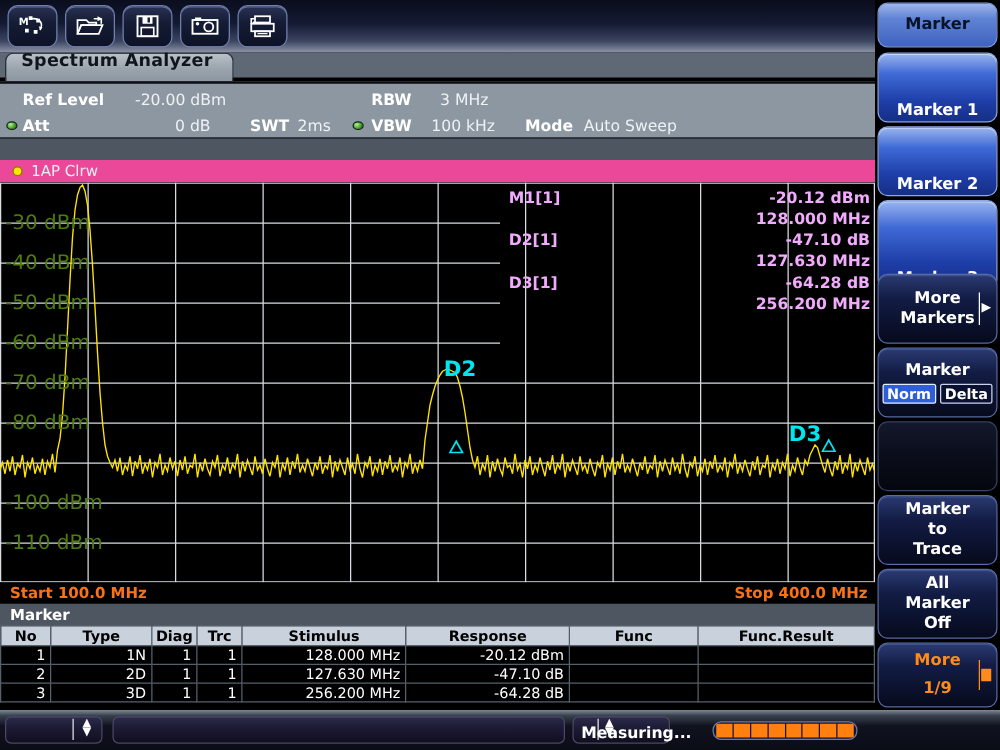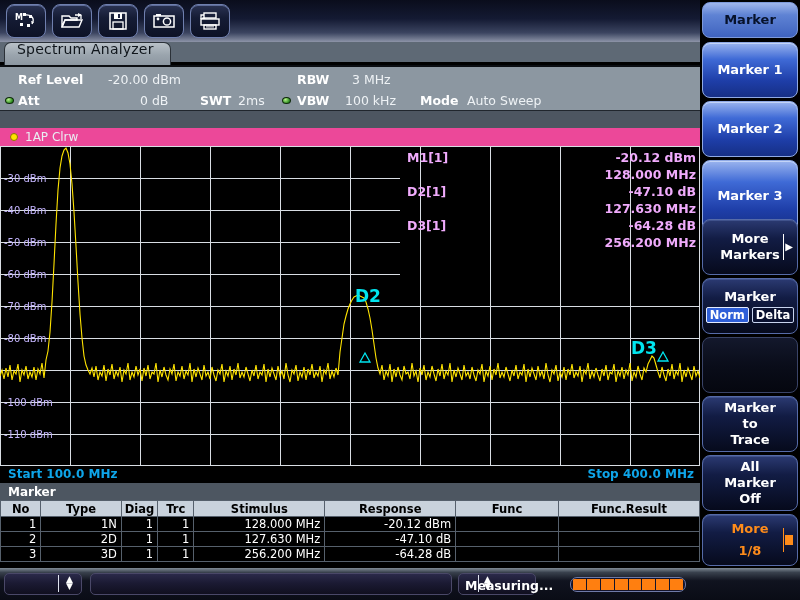--- a/index.html
+++ b/index.html
@@ -28,21 +28,21 @@
   
   .tabstrip {
     position:absolute; left:0; top:42px; width:700px; height:20px;
     background:#5e6975;
   }
   .tab {
     position:absolute; left:4px; top:0px; height:23px; padding:0 16px 10px 12px;
     background: linear-gradient(to bottom,#b9c1c8 0%, #9aa4ad 55%, #8c97a1 100%);
     border-radius:7px 7px 0 0; border:1px solid #2b3138; border-bottom:none;
     display:flex; align-items:center;
-    font-size:14px; font-weight:normal; color:#10161c;
+    font-size:14px; font-weight:bold; color:#10161c;
     letter-spacing:.2px;
   }
 
   
   .hdr {
     position:absolute; left:0; top:65px; width:700px; height:45px;
     background:#8c97a1; border-top:2px solid #0b0e12;
     font-size:12.5px; color:#fff;
   }
   .hrow { position:absolute; height:22px; display:flex; align-items:center; }
@@ -66,32 +66,32 @@
   }
   .dot-yellow { width:8px; height:8px; border-radius:50%; background:#ffe400; border:1px solid #8a7a00; }
 
   
   .diagram {
     position:absolute; left:0; top:146px; width:700px; height:320px;
     background:#000;
   }
   .plotgrid { position:absolute; left:0; top:0; width:700px; height:320px; }
   .ylab {
-    position:absolute; left:4px; font-size:10px; color:#c4b5fd;
+    position:absolute; left:4px; font-size:16px; color:#4d7c0f;
     transform: translateY(-50%); white-space:nowrap;text-align:right;
   }
   .markerinfo { position:absolute; color:#f0abfc; font-size:12.5px; font-weight:bold; white-space:nowrap; }
   .mi-name { left:407px; }
   .mi-val  { right:4px; text-align:right; }
   .mkr-label { position:absolute; color:#00e5ef; font-size:17px; font-weight:bold; }
 
   
   .axisfoot {
     position:absolute; left:0; top:466px; width:700px; height:17px;
-    background:#000; color:#0ea5e9; font-size:12px; font-weight:bold;
+    background:#000; color:#f97316; font-size:12px; font-weight:bold;
   }
   .axisfoot .l { position:absolute; left:8px; top:1px; }
   .axisfoot .r { position:absolute; right:6px; top:1px; }
 
   
   .mtitle {
     position:absolute; left:0; top:483px; width:700px; height:17px;
     background:#4d5661; color:#fff; font-size:12px; padding-left:8px;
     display:flex; align-items:center; font-weight:bold;
   }
@@ -117,21 +117,21 @@
     font-size:13px; font-weight:bold; text-align:center;
     display:flex; flex-direction:column; align-items:center; justify-content:center;
     line-height:16px;
   }
   .sk-title {
     background: linear-gradient(to bottom,#9fb6ea 0%, #5f83d4 35%, #3f63bf 100%);
     color:#07122b; border:1px solid #7e9ada;
   }
   .sk-on {
     background: linear-gradient(to bottom,#9ab4ee 0%, #3f6ad6 30%, #1e3ea8 70%, #162f85 100%);
-    border:1px solid #8fa9e4; box-shadow: inset 0 1px 0 #c3d4f7;
+    border:1px solid #8fa9e4; box-shadow: inset 0 1px 0 #c3d4f7; justify-content: flex-end;
   }
   .sk-dark {
     background: linear-gradient(to bottom,#2b3a72 0%, #121c44 35%, #060a1c 100%);
     border:1px solid #566ba8; box-shadow: inset 0 1px 0 #40528c;
   }
   .sk-empty {
     background: linear-gradient(to bottom,#13182c 0%, #0a0d1a 50%, #05070f 100%);
     border:1px solid #3a4468;
   }
   .sk .arrow {
@@ -474,21 +474,21 @@
       <span>Trace</span>
     </div>
     <div class="sk sk-dark" style="top:455px; height:56px;">
       <span>All</span>
       <span>Marker</span>
       <span>Off</span>
     </div>
     <div class="sk sk-dark sk-orange" style="top:514px; height:52px;">
       <span>More</span>
       <span style="height:6px"></span>
-      <span>1/8</span>
+      <span>1/9</span>
       <span class="divline"></span>
       <span class="arrow">▶</span>
     </div>
   </div>
 
   <div class="statusbar">
     <div class="sfield" style="left:4px; width:78px;"></div>
     <div class="spin" style="left:58px;"></div>
     <div class="spinarrows" style="left:66px;">▲<br>▼</div>
 

